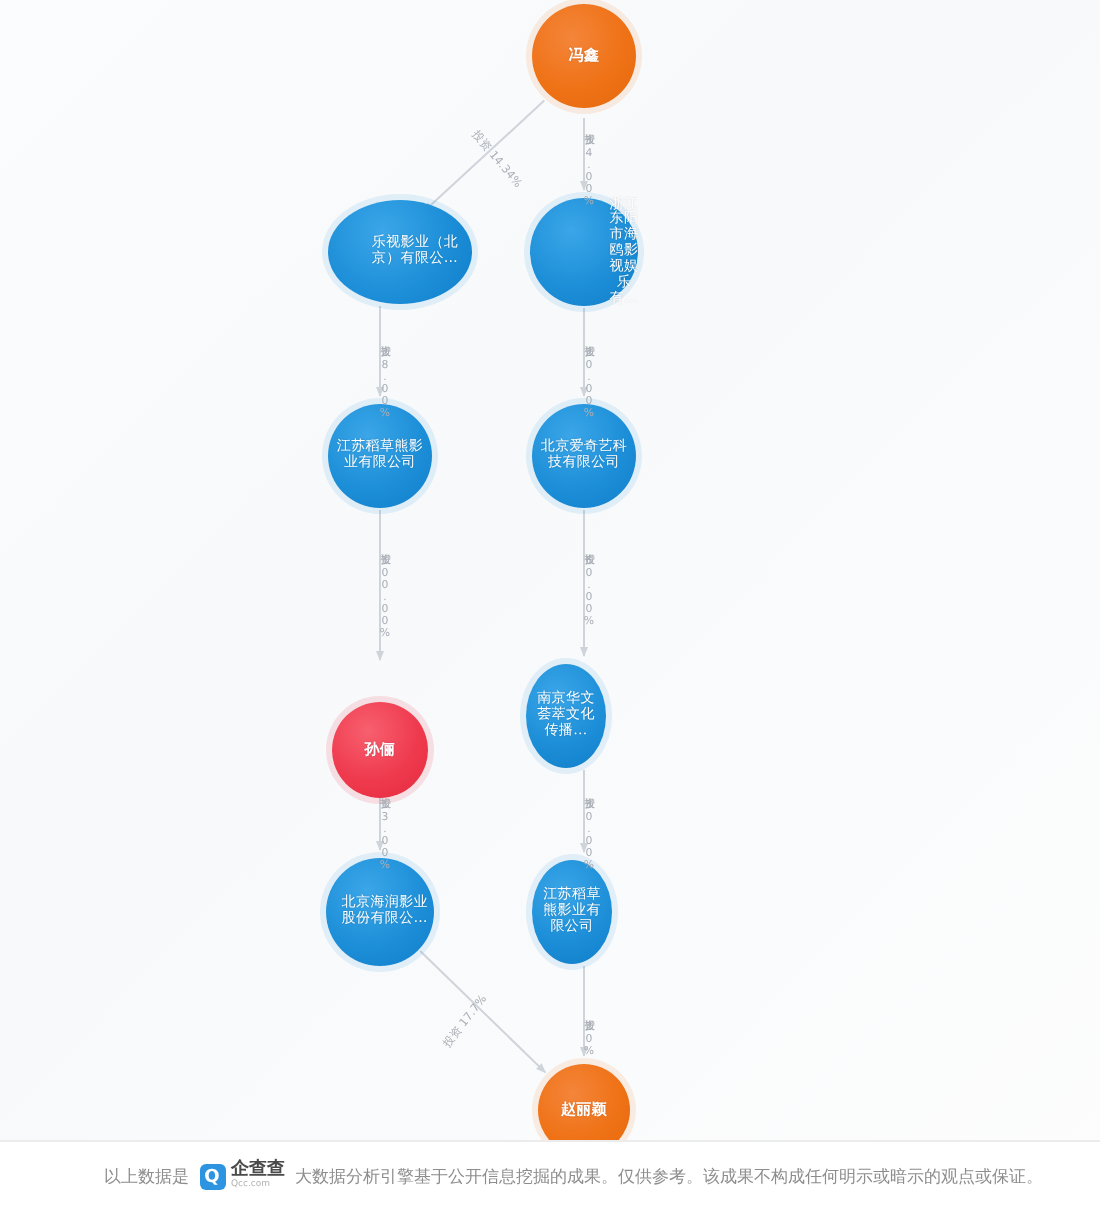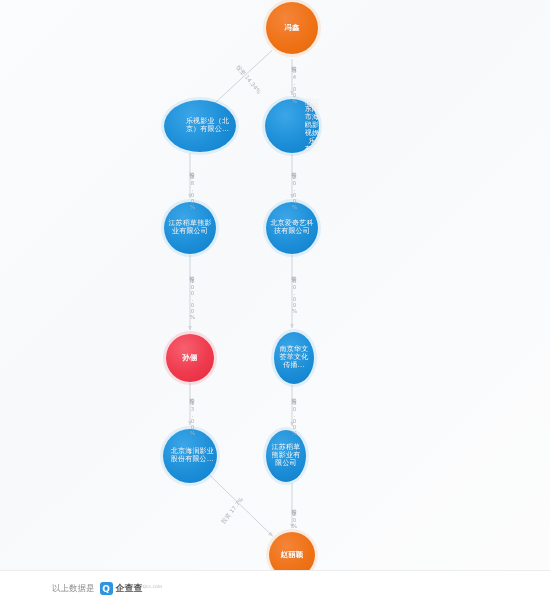--- a/index.html
+++ b/index.html
@@ -97,21 +97,21 @@
     display:inline-flex;align-items:center;justify-content:center;
     color:#fff;font-size:9px;font-weight:bold;
     flex:0 0 auto;
   }
   .brand-name{
     font-size:9px;color:#4a4a4a;font-weight:bold;line-height:1;
   }
   .brand-sub{
     font-size:4.5px;color:#b2b2b2;line-height:1;display:block;margin-top:1px;
   }
-  .brand-stack{display:inline-flex;flex-direction:row;justify-content:center;}
+  .brand-stack{display:inline-flex;flex-direction:column;justify-content:center;}
 </style>
 </head>
 <body>
 
 <div id="app">
 
   <div class="graph-canvas" id="graph-canvas">
     <svg id="edge-layer" width="550" height="570">
         <defs>
           <marker id="arrow" viewBox="0 0 10 10" refX="9" refY="5" markerWidth="5" markerHeight="5" orient="auto-start-reverse">
@@ -138,24 +138,24 @@
         </div>
         <div class="node company" style="left: 265px; top: 99px; width: 54px; height: 54px; padding-left: 40px;">
           <span class="node-label">浙江东阳市海鸥影视娱乐有…</span>
         </div>
         <div class="node company" style="left: 164px; top: 202px; width: 52px; height: 52px;">
           <span class="node-label">江苏稻草熊影业有限公司</span>
         </div>
         <div class="node company" style="left: 266px; top: 202px; width: 52px; height: 52px;">
           <span class="node-label">北京爱奇艺科技有限公司</span>
         </div>
-        <div class="node highlight" style="left: 166px; top: 334px; width: 48px; height: 48px;">
+        <div class="node highlight" style="left: 166px; top: 351px; width: 48px; height: 48px;">
           <span class="node-label">孙俪</span>
         </div>
-        <div class="node company" style="left: 274px; top: 332px; width: 40px; height: 52px; font-family: Liberation Serif, serif;">
+        <div class="node company" style="left: 263px; top: 332px; width: 40px; height: 52px; font-family: Liberation Serif, serif;">
           <span class="node-label">南京华文荟萃文化传播…</span>
         </div>
         <div class="node company" style="left: 163px; top: 429px; width: 54px; height: 54px; text-align: right;">
           <span class="node-label">北京海润影业股份有限公…</span>
         </div>
         <div class="node company" style="left: 266px; top: 430px; width: 40px; height: 52px;">
           <span class="node-label">江苏稻草熊影业有限公司</span>
         </div>
         <div class="node person" style="left: 269px; top: 532px; width: 46px; height: 46px; align-items: center;">
           <span class="node-label">赵丽颖</span>
@@ -178,16 +178,17 @@
   <div class="footer">
     <div class="footer-text">
       <span>以上数据是</span>
       <span class="brand">
         <span class="brand-mark">Q</span>
         <span class="brand-stack">
           <span class="brand-name">企查查</span>
           <span class="brand-sub">Qcc.com</span>
         </span>
       </span>
+      <span>大数据分析引擎基于公开信息挖掘的成果。仅供参考。该成果不构成任何明示或暗示的观点或保证。</span>
     </div>
   </div>
 
 </div>
 
 </body></html>

